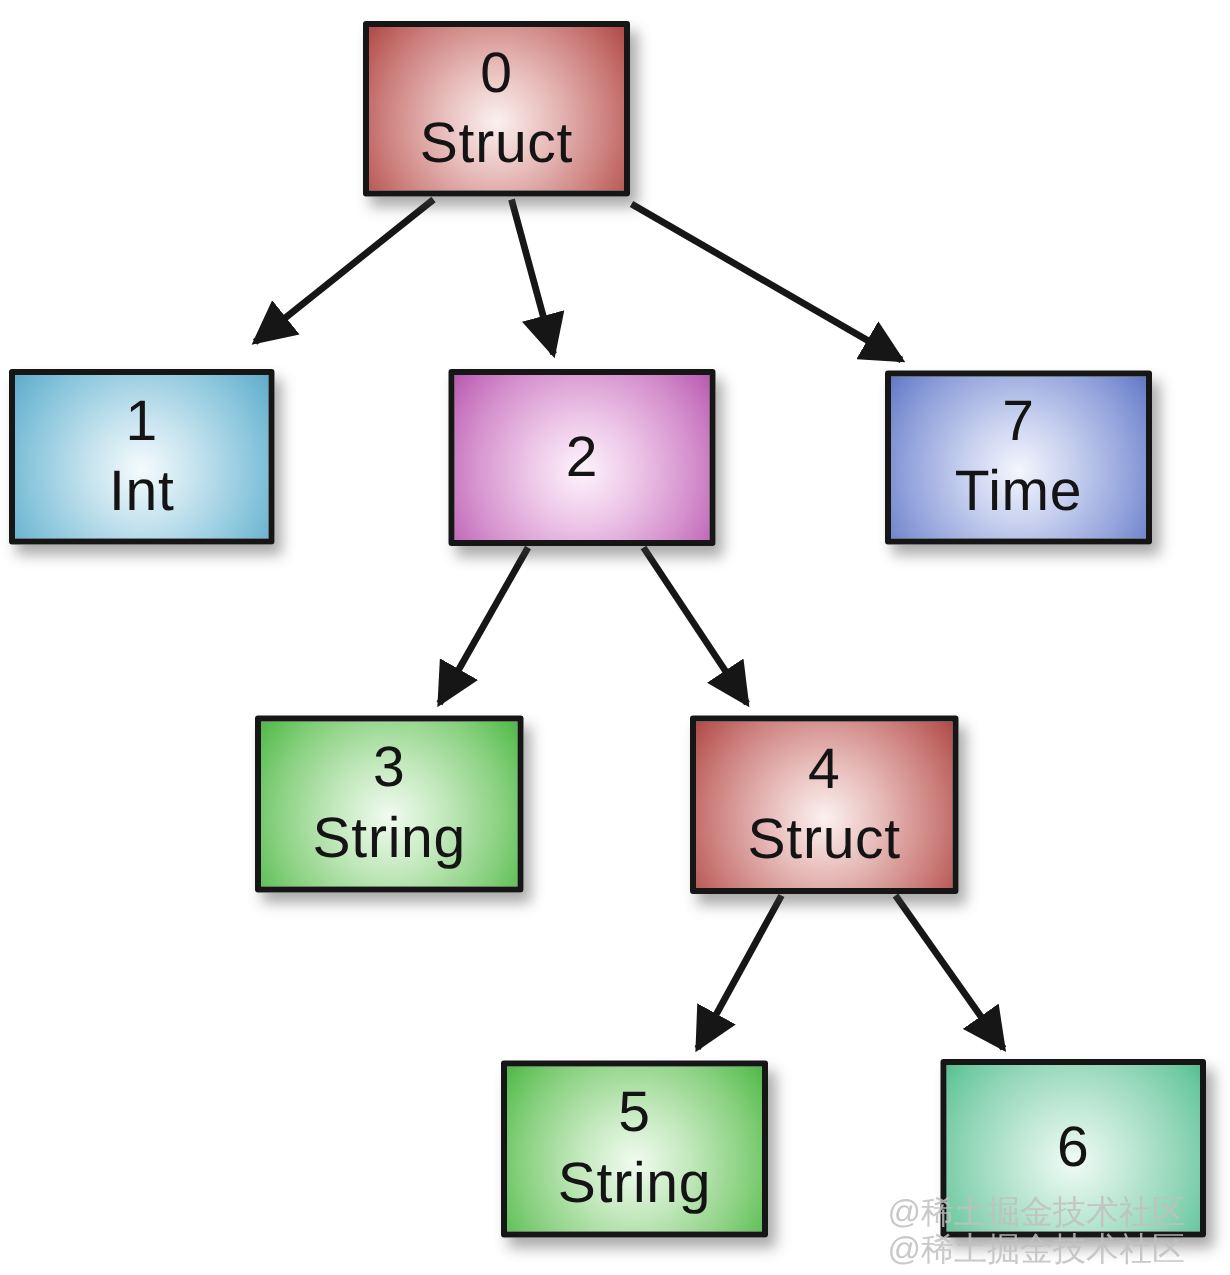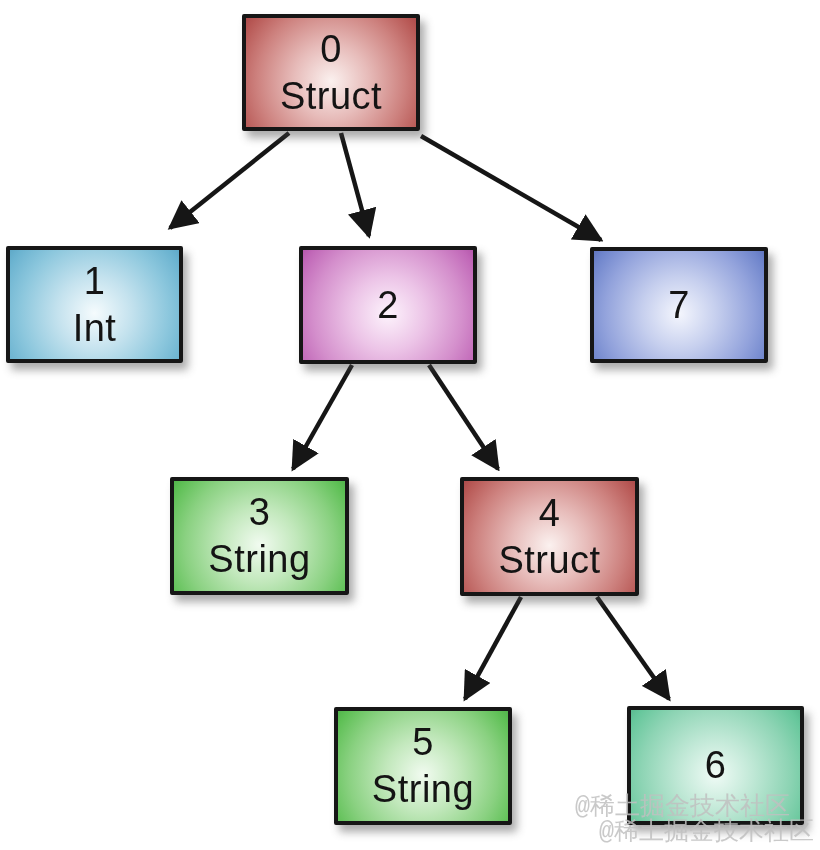--- a/index.html
+++ b/index.html
@@ -67,26 +67,24 @@
   .pos-n7 { left: 590px; top: 247px; width: 178px; height: 116px; }
   .pos-n3 { left: 170px; top: 477px; width: 179px; height: 118px; }
   .pos-n4 { left: 460px; top: 477px; width: 179px; height: 119px; }
   .pos-n5 { left: 334px; top: 707px; width: 178px; height: 118px; }
   .pos-n6 { left: 627px; top: 706px; width: 177px; height: 119px; }
 
   .watermark {
     position: absolute;
     top: 795px;
     right: 6px;
-    text-align: right;
     color: rgba(192, 192, 192, 0.85);
-    font-size: 25px;
+    font-size: 22px;
     line-height: 25px;
     pointer-events: none;
-    font-family: Liberation Mono, monospace;
   }
   .watermark .wm-line-1 {
     display: block;
     margin-right: 24px;
   }
   .watermark .wm-line-2 {
     display: block;
   }
 </style>
 </head>
@@ -118,20 +116,21 @@
     <span class="num">1</span>
     <span class="type">Int</span>
   </div>
 
   <div class="node theme-orchid pos-n2">
     <span class="num">2</span>
   </div>
 
   <div class="node theme-periwinkle pos-n7">
     <span class="num">7</span>
+    <span class="type">Time</span>
   </div>
 
   <div class="node theme-green pos-n3">
     <span class="num">3</span>
     <span class="type">String</span>
   </div>
 
   <div class="node theme-red pos-n4">
     <span class="num">4</span>
     <span class="type">Struct</span>

